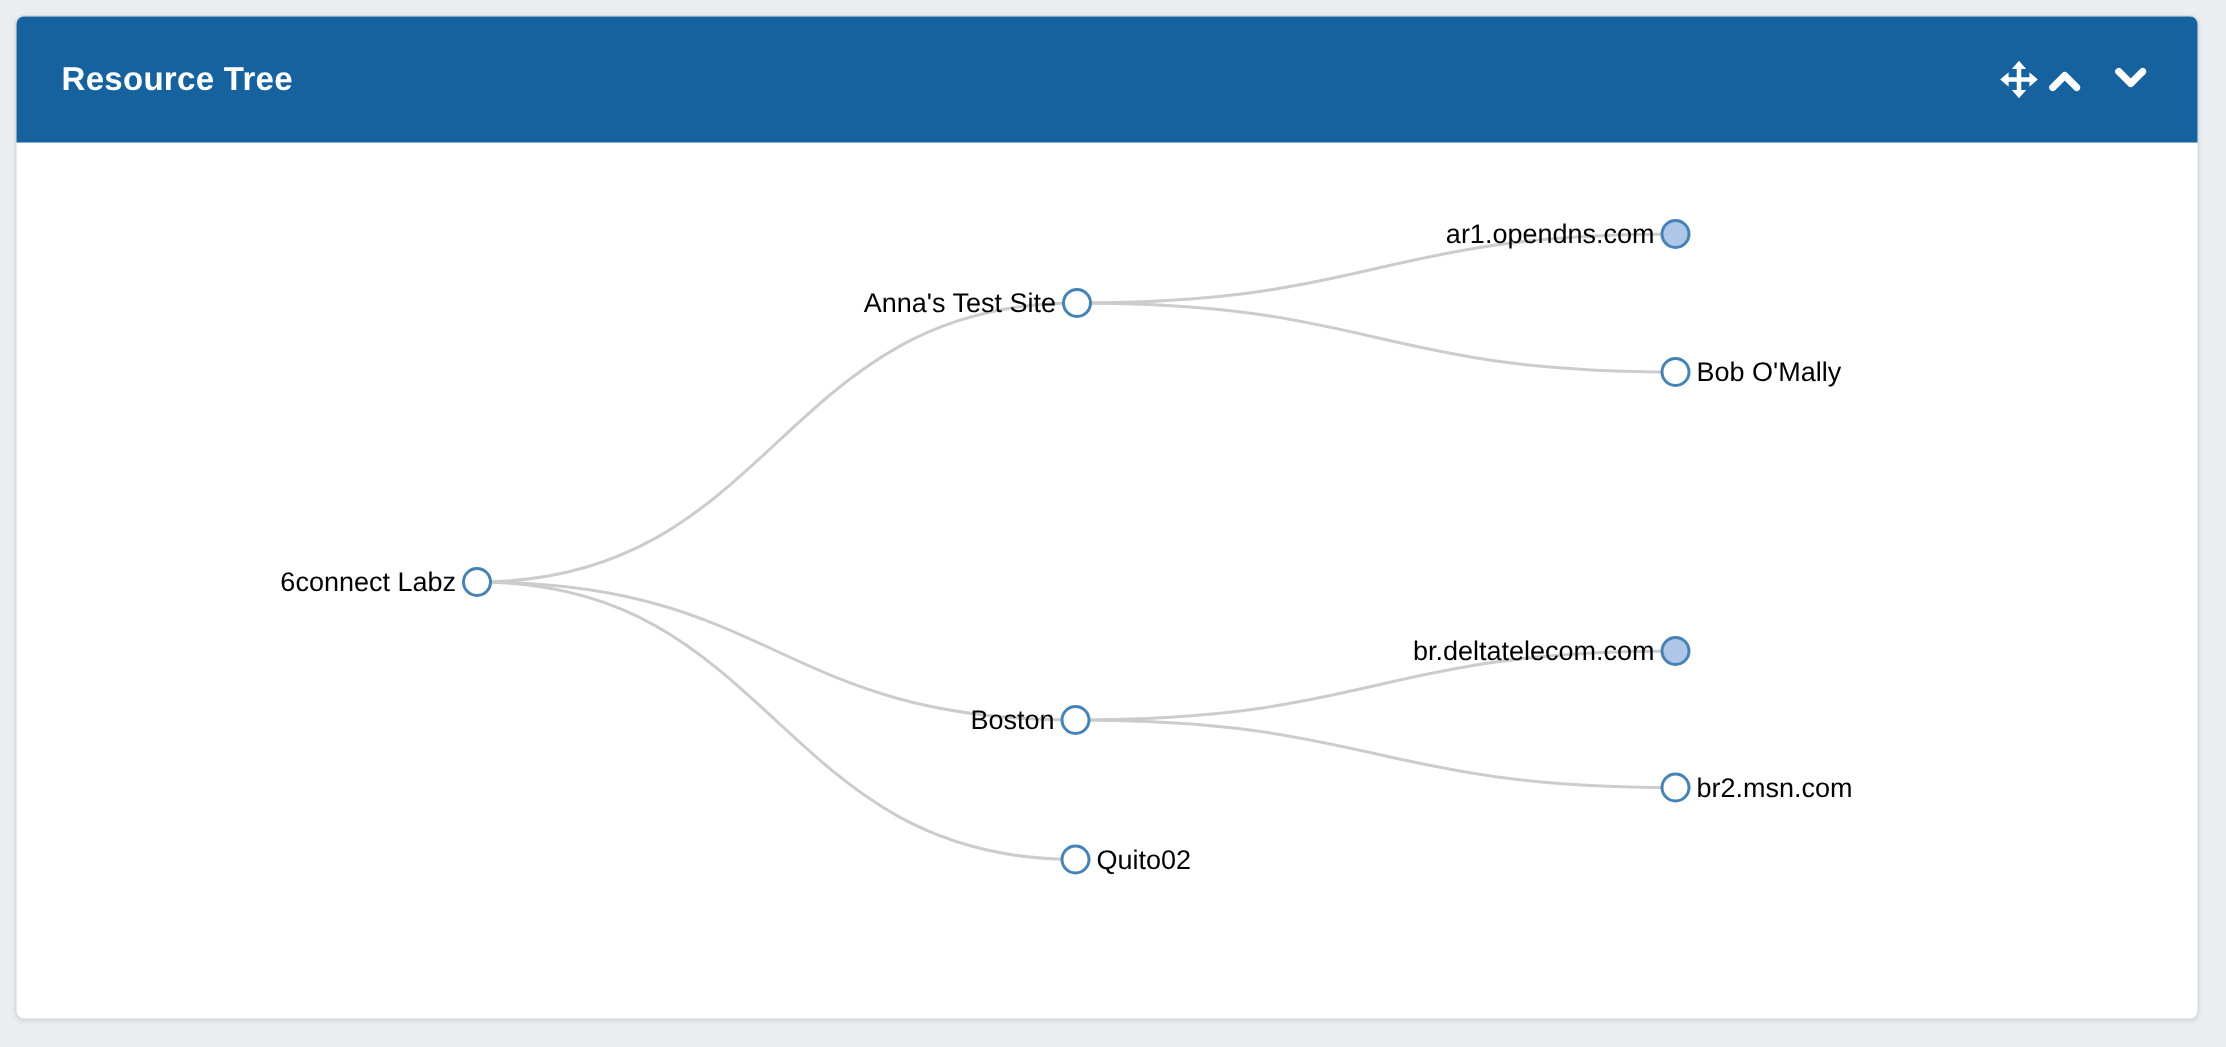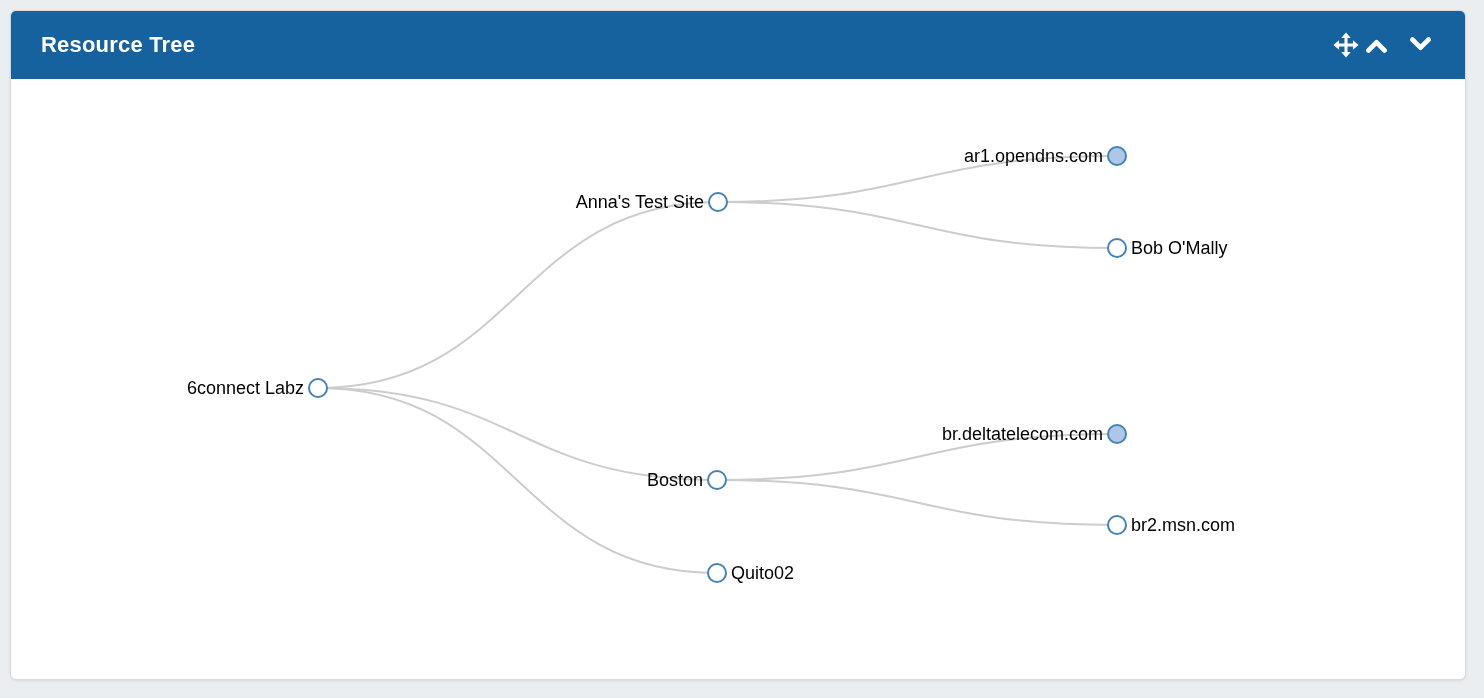--- a/index.html
+++ b/index.html
@@ -14,21 +14,21 @@
     position: absolute;
     left: 10px; top: 10px;
     width: 1456px; height: 670px;
     background: #ffffff;
     border: 1px solid #d6dadd;
     border-radius: 6px;
     box-shadow: 0 1px 3px rgba(0,0,0,0.08);
     box-sizing: border-box;
   }
   .panel-header {
-    height: 68px;
+    height: 84px;
     border-radius: 5px 5px 0 0;
     display: flex;
     align-items: center;
     padding: 0 34px 0 30px;
     box-sizing: border-box;
   }
   .panel-title {
     color: #ffffff;
     font-size: 22px;
     font-weight: bold;

